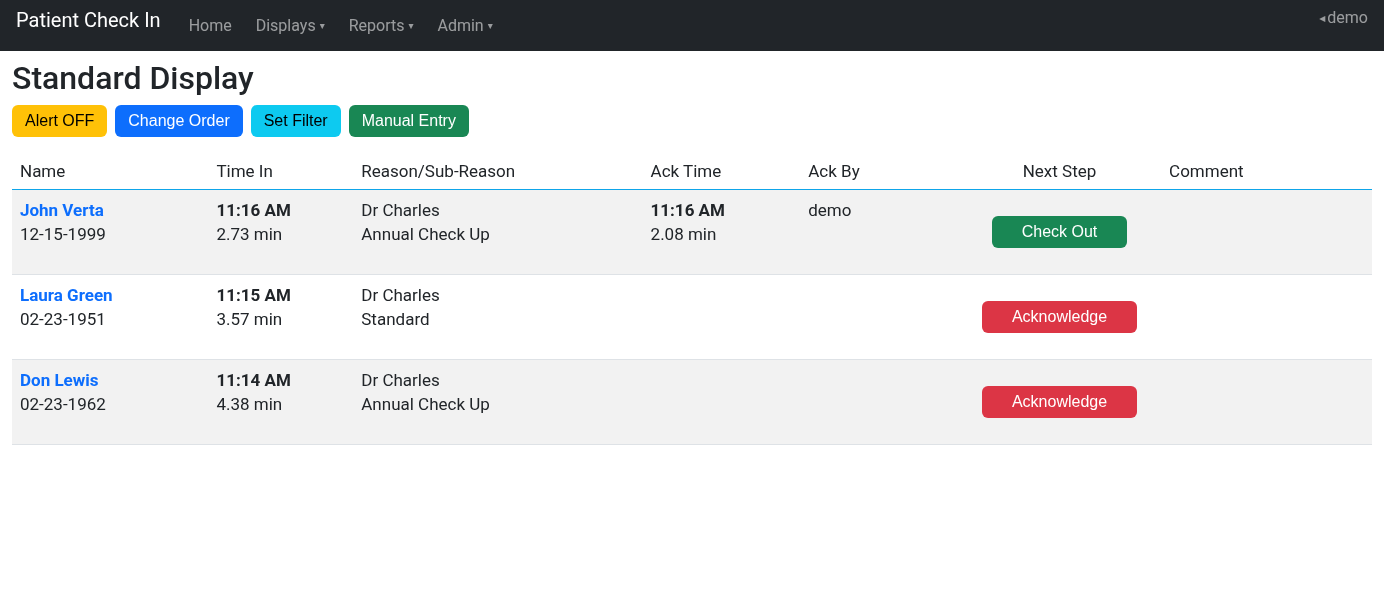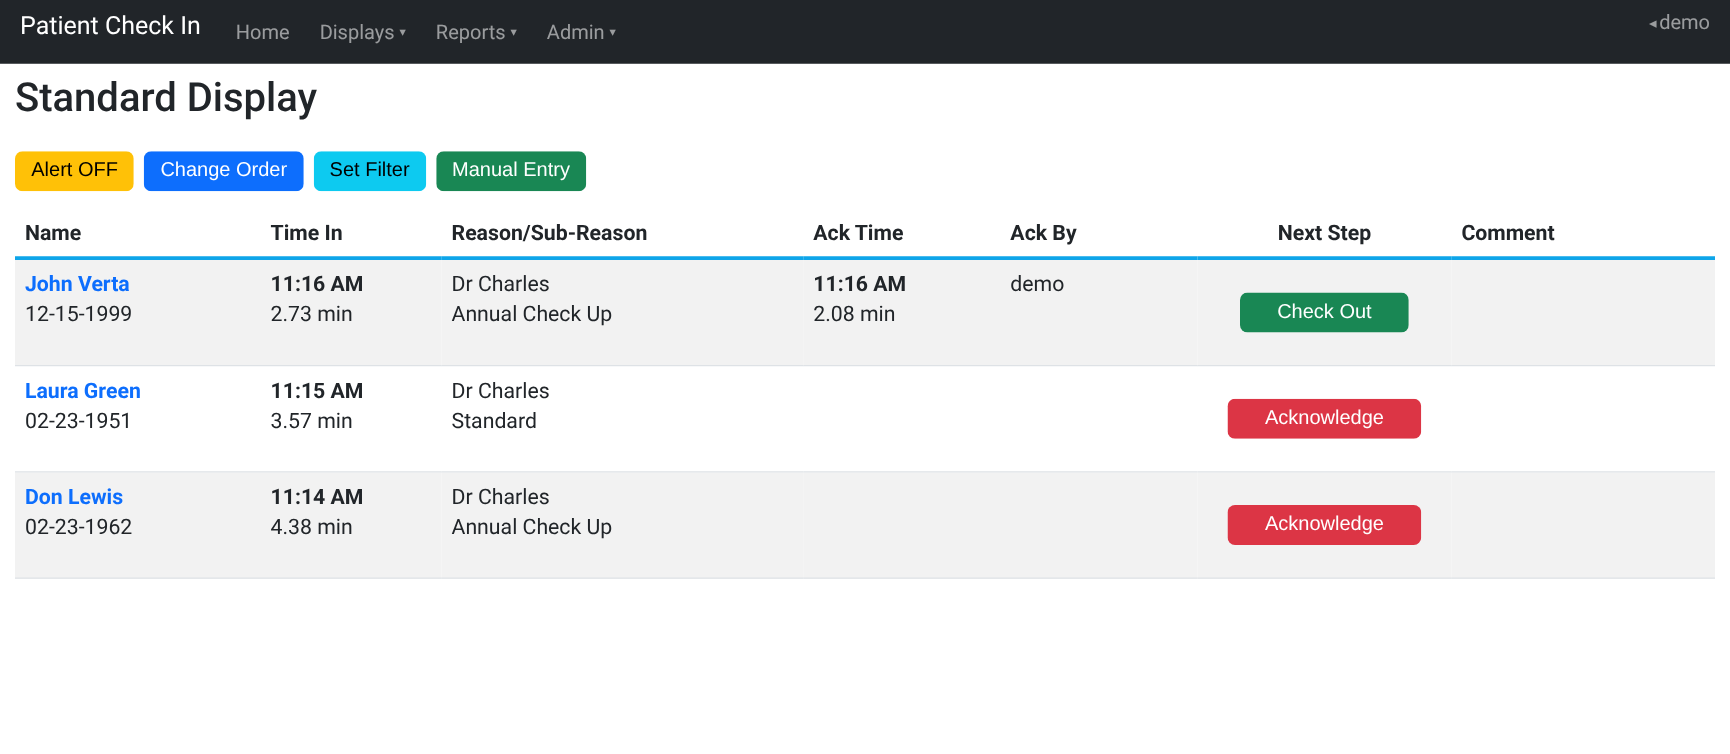--- a/index.html
+++ b/index.html
@@ -59,36 +59,36 @@
     .btn {
       display: inline-block;
       padding: 6px 12px;
       font-size: 16px;
       border-radius: 6px;
       border: 1px solid transparent;
       cursor: pointer;
       margin-right: 4px;
       color: #fff;
     }
-    .btn-warning { background: #ffc107; color: #000; margin-top: 16px; }
+    .btn-warning { background: #ffc107; color: #000; }
     .btn-primary { background: #0d6efd; }
     .btn-info { background: #0dcaf0; color: #000; }
     .btn-success { background: #198754; }
     .btn-danger { background: #dc3545; }
 
     table {
       width: 100%;
       border-collapse: collapse;
     }
     thead th {
       text-align: left;
       padding: 8px 8px;
-      font-weight: 700;
+      font-weight: 400;
       font-size: 17px;
-      border-bottom: 3px solid #0ea5e9;
+      border-bottom: 1px solid #0ea5e9;
     }
     tbody td {
       padding: 10px 8px;
       vertical-align: top;
       font-size: 17px;
       border-bottom: 1px solid #dee2e6;
     }
     tbody tr:nth-child(odd) { background: #f2f2f2; }
     tbody tr:nth-child(even) { background: #fff; }
     .patient-name {

